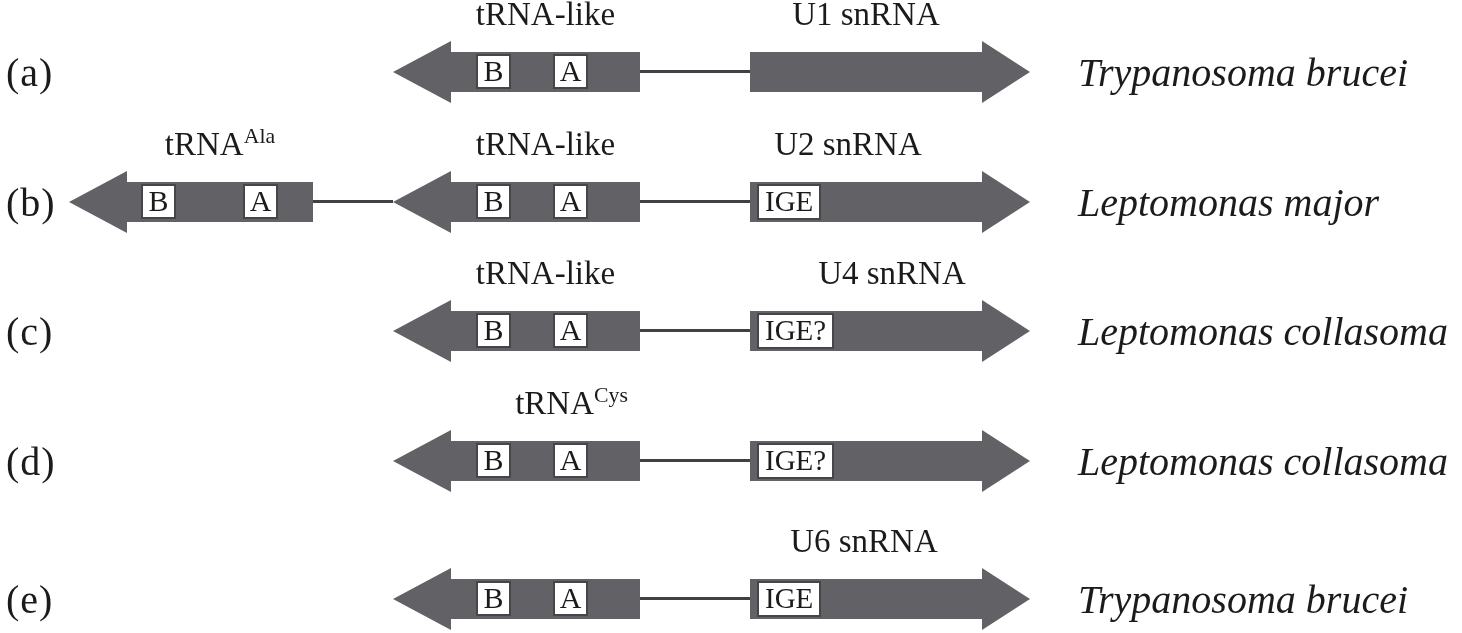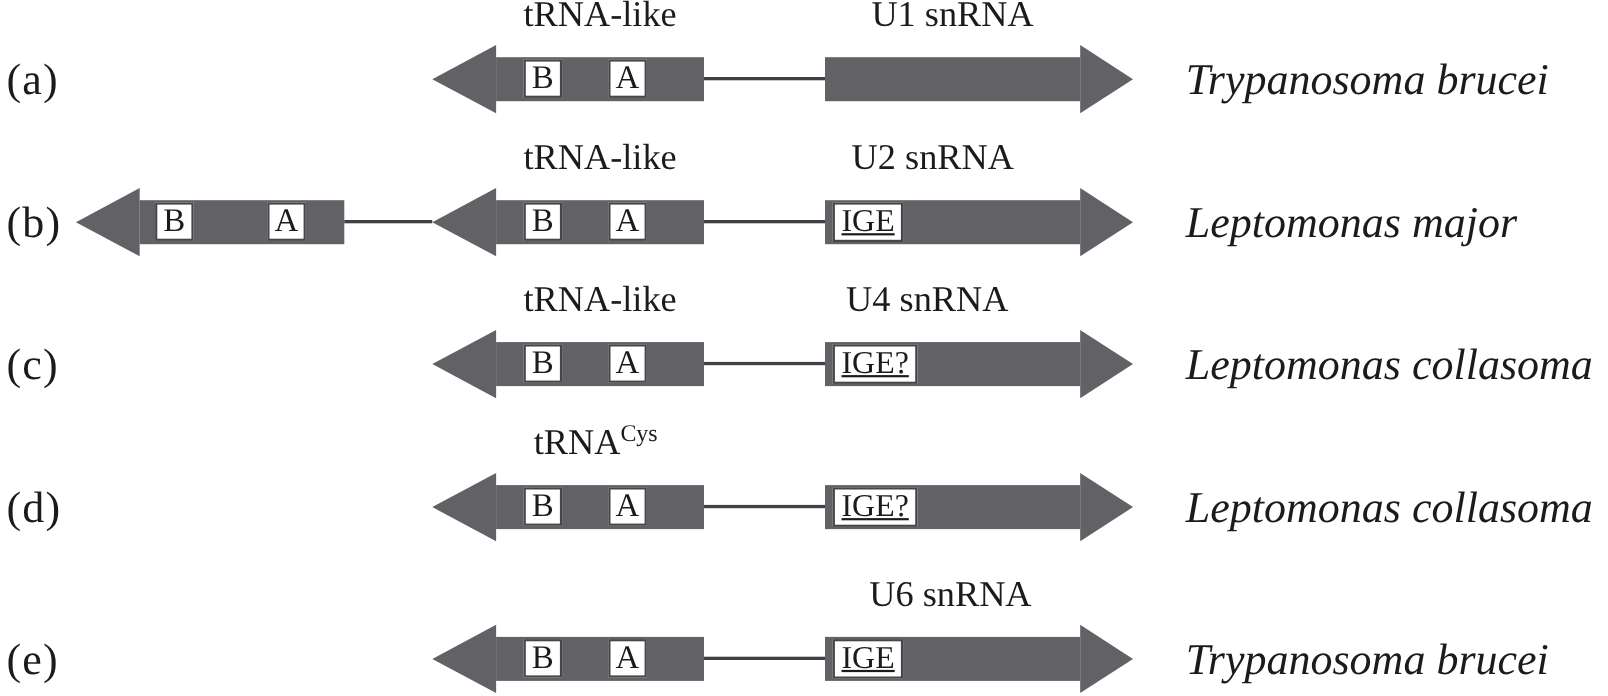--- a/index.html
+++ b/index.html
@@ -25,21 +25,21 @@
   }
   .arrow-body { position:absolute; top:46px; height:40px; background:var(--arrow,#616166); }
   .sq {
     position:absolute; top:48px; width:35px; height:35px; box-sizing:border-box;
     background:#ffffff; border:2px solid var(--edge,#45464a);
     text-align:center; line-height:30px; font-size:30px;
   }
   .ige {
     position:absolute; left:757px; top:48px; height:36px; box-sizing:border-box;
     background:#ffffff; border:2px solid var(--edge,#45464a);
-    padding:0 6px; font-size:29px; line-height:31px; white-space:nowrap;text-decoration:underline;
+    padding:0 6px; font-size:29px; line-height:31px; white-space:nowrap;
   }
   .line { position:absolute; top:64px; height:3px; background:var(--line,#414145); }
   .gene-label {
     position:absolute; top:-10px; height:36px; line-height:36px;
     font-size:33px; text-align:center; white-space:nowrap;
   }
   .gene-label sup { font-size:0.66em; line-height:0; }
   .species {
     position:absolute; left:1078px; top:66px; transform:translateY(-50%);
     font-style:italic; font-size:40px; white-space:nowrap;
@@ -63,20 +63,21 @@
     <div class="gene-label" style="left:750px;width:232px">U1 snRNA</div>
     <div>
       <div class="arrow-body" style="left:750px;width:232px"></div>
       <div class="head-right" style="left:982px"></div>
     </div>
     <div class="species">Trypanosoma brucei</div>
   </div>
 
   <div class="row" style="top:136px">
     <div class="panel-label">(b)</div>
+    <div class="gene-label" style="left:127px;width:186px"><span>tRNA</span><sup>Ala</sup></div>
     <div>
       <div class="head-left" style="left:69px"></div>
       <div class="arrow-body" style="left:127px;width:186px"></div>
       <div class="sq" style="left:141px">B</div>
       <div class="sq" style="left:243px">A</div>
     </div>
     <div class="line" style="left:313px;width:80px"></div>
     <div class="gene-label" style="left:451px;width:189px">tRNA-like</div>
     <div class="line" style="left:640px;width:110px"></div>
     <div>
@@ -97,32 +98,32 @@
   <div class="row" style="top:265px">
     <div class="panel-label">(c)</div>
     <div class="gene-label" style="left:451px;width:189px">tRNA-like</div>
     <div class="line" style="left:640px;width:110px"></div>
     <div>
       <div class="head-left" style="left:393px"></div>
       <div class="arrow-body" style="left:451px;width:189px"></div>
       <div class="sq" style="left:476px">B</div>
       <div class="sq" style="left:553px">A</div>
     </div>
-    <div class="gene-label" style="left:727px;width:232px">U4 snRNA</div>
+    <div class="gene-label" style="left:776px;width:232px">U4 snRNA</div>
     <div>
       <div class="arrow-body" style="left:750px;width:232px"></div>
       <div class="head-right" style="left:982px"></div>
       <div class="ige">IGE?</div>
     </div>
     <div class="species">Leptomonas collasoma</div>
   </div>
 
   <div class="row" style="top:395px">
     <div class="panel-label">(d)</div>
-    <div class="gene-label" style="left:447px;width:189px"><span>tRNA</span><sup>Cys</sup></div>
+    <div class="gene-label" style="left:477px;width:189px"><span>tRNA</span><sup>Cys</sup></div>
     <div class="line" style="left:640px;width:110px"></div>
     <div>
       <div class="head-left" style="left:393px"></div>
       <div class="arrow-body" style="left:451px;width:189px"></div>
       <div class="sq" style="left:476px">B</div>
       <div class="sq" style="left:553px">A</div>
     </div>
     <div>
       <div class="arrow-body" style="left:750px;width:232px"></div>
       <div class="head-right" style="left:982px"></div>

